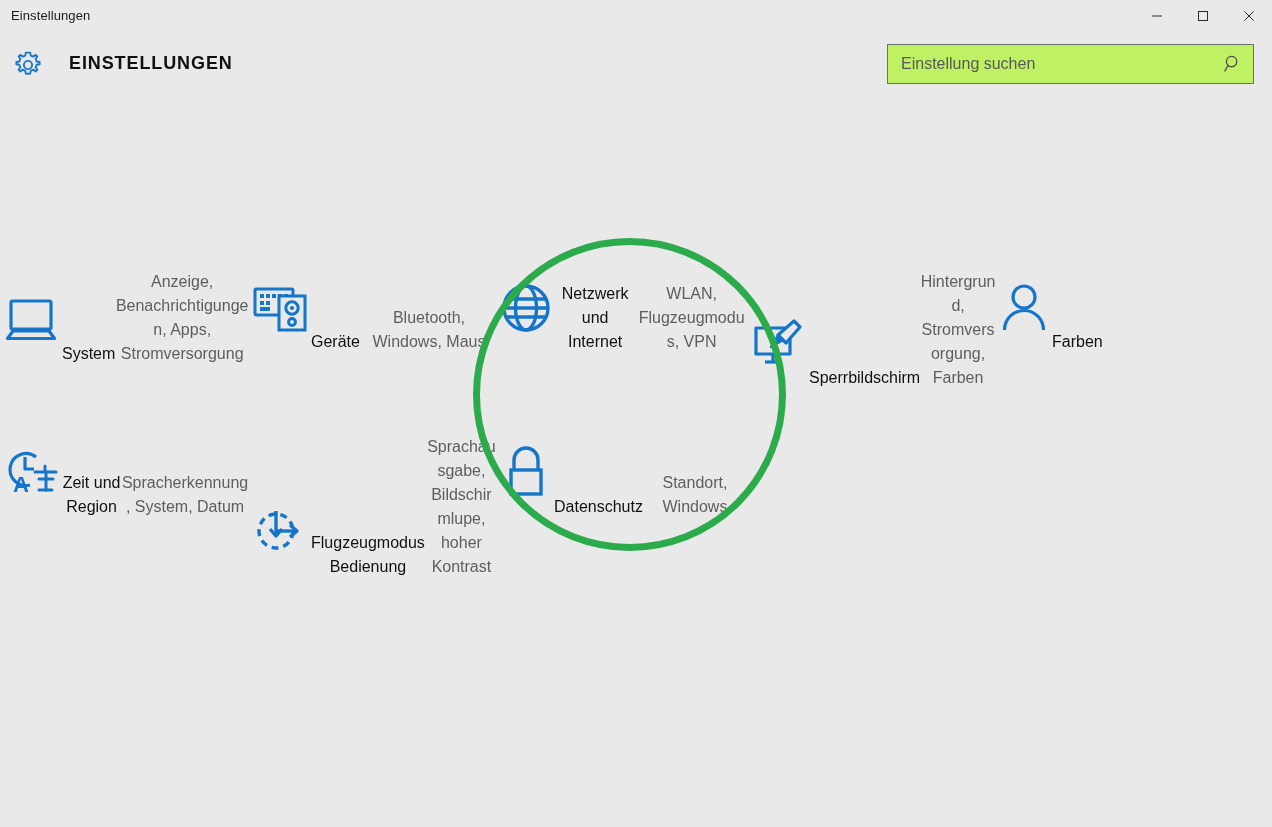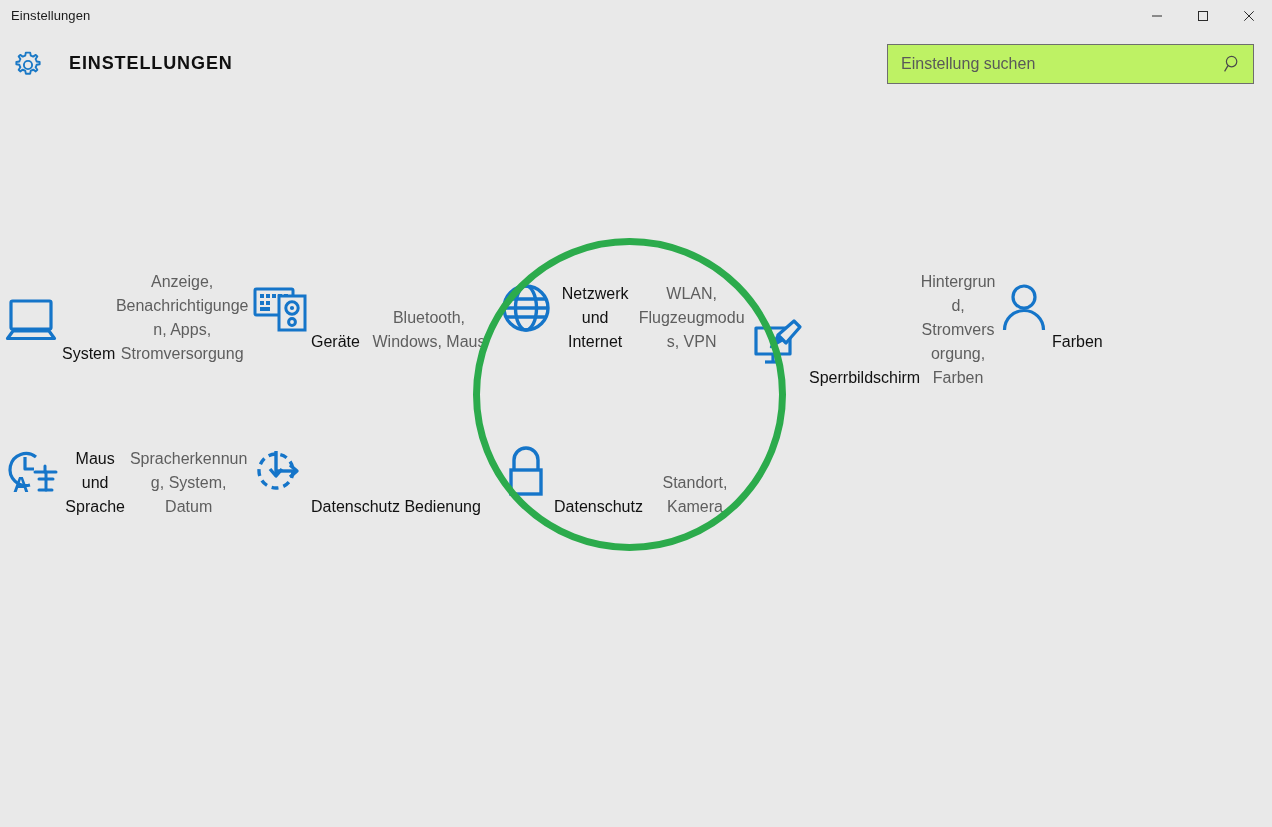--- a/index.html
+++ b/index.html
@@ -250,46 +250,47 @@
           <text x="13" y="47" font-family="'Liberation Sans',sans-serif" font-size="22" font-weight="bold" fill="#1575c9">A</text>
           <g stroke="#1575c9" stroke-width="3" fill="none" stroke-linecap="round">
             <line x1="35" y1="27" x2="56" y2="27"></line>
             <line x1="45" y1="21" x2="45" y2="27"></line>
             <line x1="39" y1="34" x2="53" y2="34"></line>
             <line x1="46" y1="27" x2="46" y2="45"></line>
             <line x1="39" y1="45" x2="52" y2="45"></line>
           </g>
         </svg>
       </div>
-      <div class="tile-title">Maus und Sprache</div>
+      <div class="tile-title">Zeit und Region</div>
       <div class="tile-sub">Spracherkennung, System, Datum</div>
     </div>
 
     <div class="tile">
       <div class="tile-icon">
         <svg width="62" height="56" viewBox="0 0 62 56">
           <circle cx="27" cy="26" r="17" fill="none" stroke="#1575c9" stroke-width="3.4" stroke-dasharray="7 5" stroke-linecap="butt"></circle>
           <line x1="27" y1="6" x2="27" y2="30" stroke="#1575c9" stroke-width="3.4"></line>
           <path d="M21 24 L27 31 L33 24" fill="none" stroke="#1575c9" stroke-width="3.4" stroke-linejoin="round"></path>
           <path d="M27 26 L46 26" fill="none" stroke="#1575c9" stroke-width="3.4"></path>
           <path d="M41 20 L48 26 L41 32" fill="none" stroke="#1575c9" stroke-width="3.4" stroke-linejoin="round"></path>
         </svg>
       </div>
-      <div class="tile-title">Datenschutz Bedienung</div>
+      <div class="tile-title">Flugzeugmodus Bedienung</div>
+      <div class="tile-sub">Sprachausgabe, Bildschirmlupe, hoher Kontrast</div>
     </div>
 
     <div class="tile">
       <div class="tile-icon">
         <svg width="56" height="56" viewBox="0 0 56 56">
           <path d="M16 25 L16 15 a12 12 0 0 1 24 0 L40 25" fill="none" stroke="#1575c9" stroke-width="3.4"></path>
           <rect x="13" y="25" width="30" height="24" fill="none" stroke="#1575c9" stroke-width="3.4"></rect>
         </svg>
       </div>
       <div class="tile-title">Datenschutz</div>
-      <div class="tile-sub">Standort, Kamera</div>
+      <div class="tile-sub">Standort, Windows</div>
     </div>
 
 
     <div class="tile"></div>
 
   </div>
 </div>
 
 <div class="highlight-ring"></div>
 

